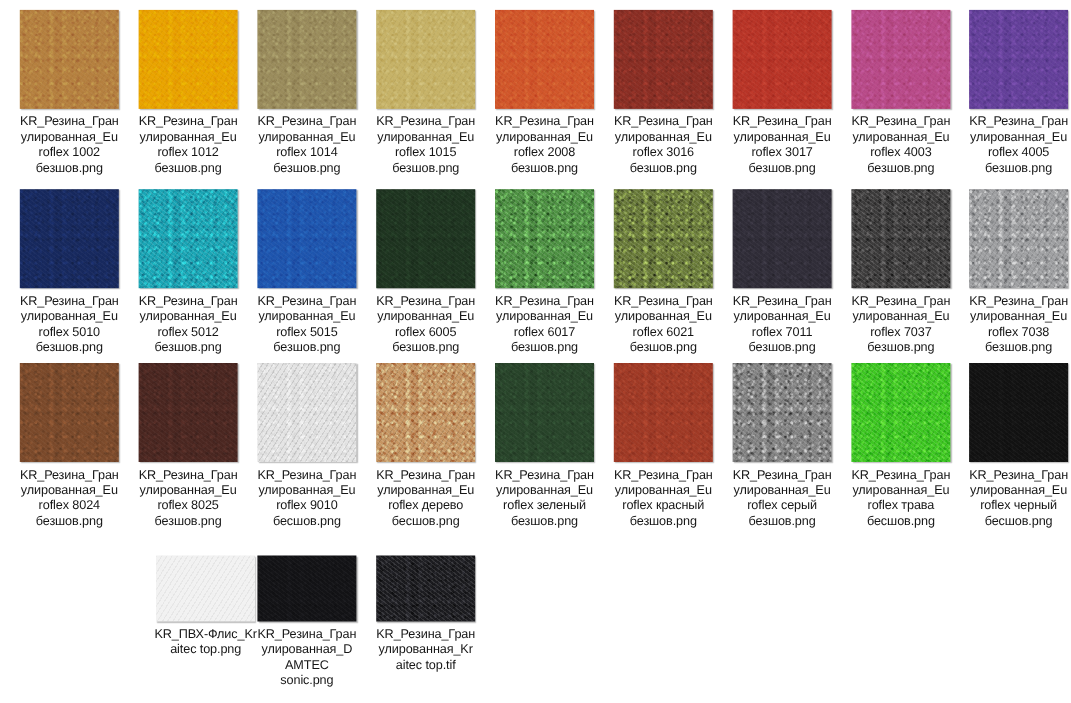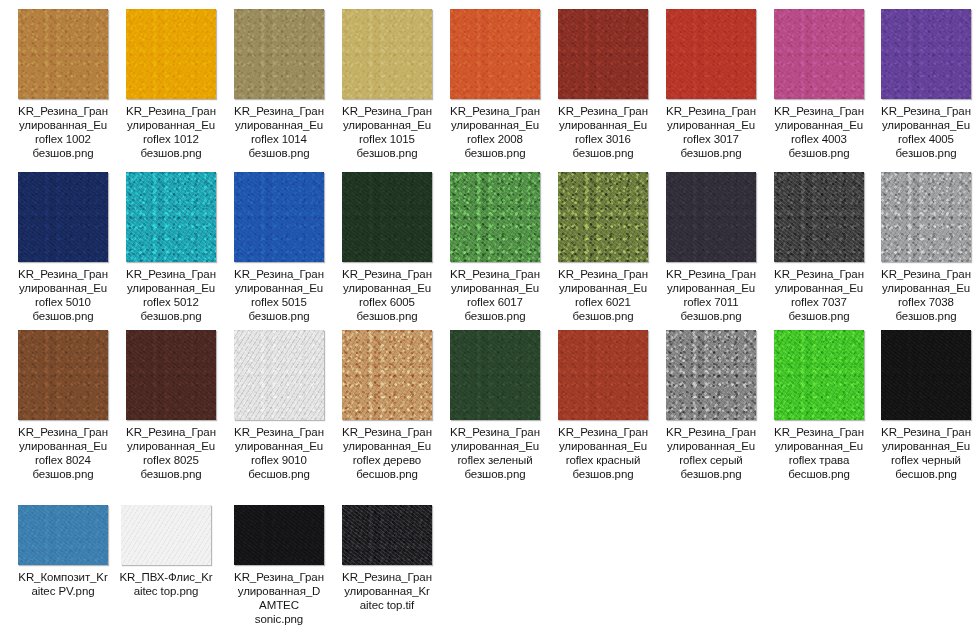--- a/index.html
+++ b/index.html
@@ -358,29 +358,21 @@
     <div class="file-item" style="left: 872px; top: 330px;">
       <div class="thumb fine" style="background-color: rgb(18, 18, 18);">
         <div class="grain"></div>
         <div class="grain2"></div>
       </div>
       <div class="caption">KR_Резина_Гран
 улированная_Eu
 roflex черный
 бесшов.png</div>
     </div>
-    <div class="file-item" style="left: 9px; top: 505px;">
-      <div class="thumb smooth wide" style="background-color: rgb(59, 127, 176);">
-        <div class="grain"></div>
-        <div class="grain2"></div>
-      </div>
-      <div class="caption">KR_Композит_Kr
-aitec PV.png</div>
-    </div>
-    <div class="file-item" style="left: 112px; top: 505px;">
+    <div class="file-item" style="left: 133px; top: 505px;">
       <div class="thumb smooth wide" style="background-color: rgb(242, 242, 242);">
         <div class="grain"></div>
         <div class="grain2"></div>
       </div>
       <div class="caption">KR_ПВХ-Флис_Kr
 aitec top.png</div>
     </div>
     <div class="file-item" style="left: 225px; top: 505px;">
       <div class="thumb fine wide" style="background-color: rgb(19, 19, 22);">
         <div class="grain"></div>

